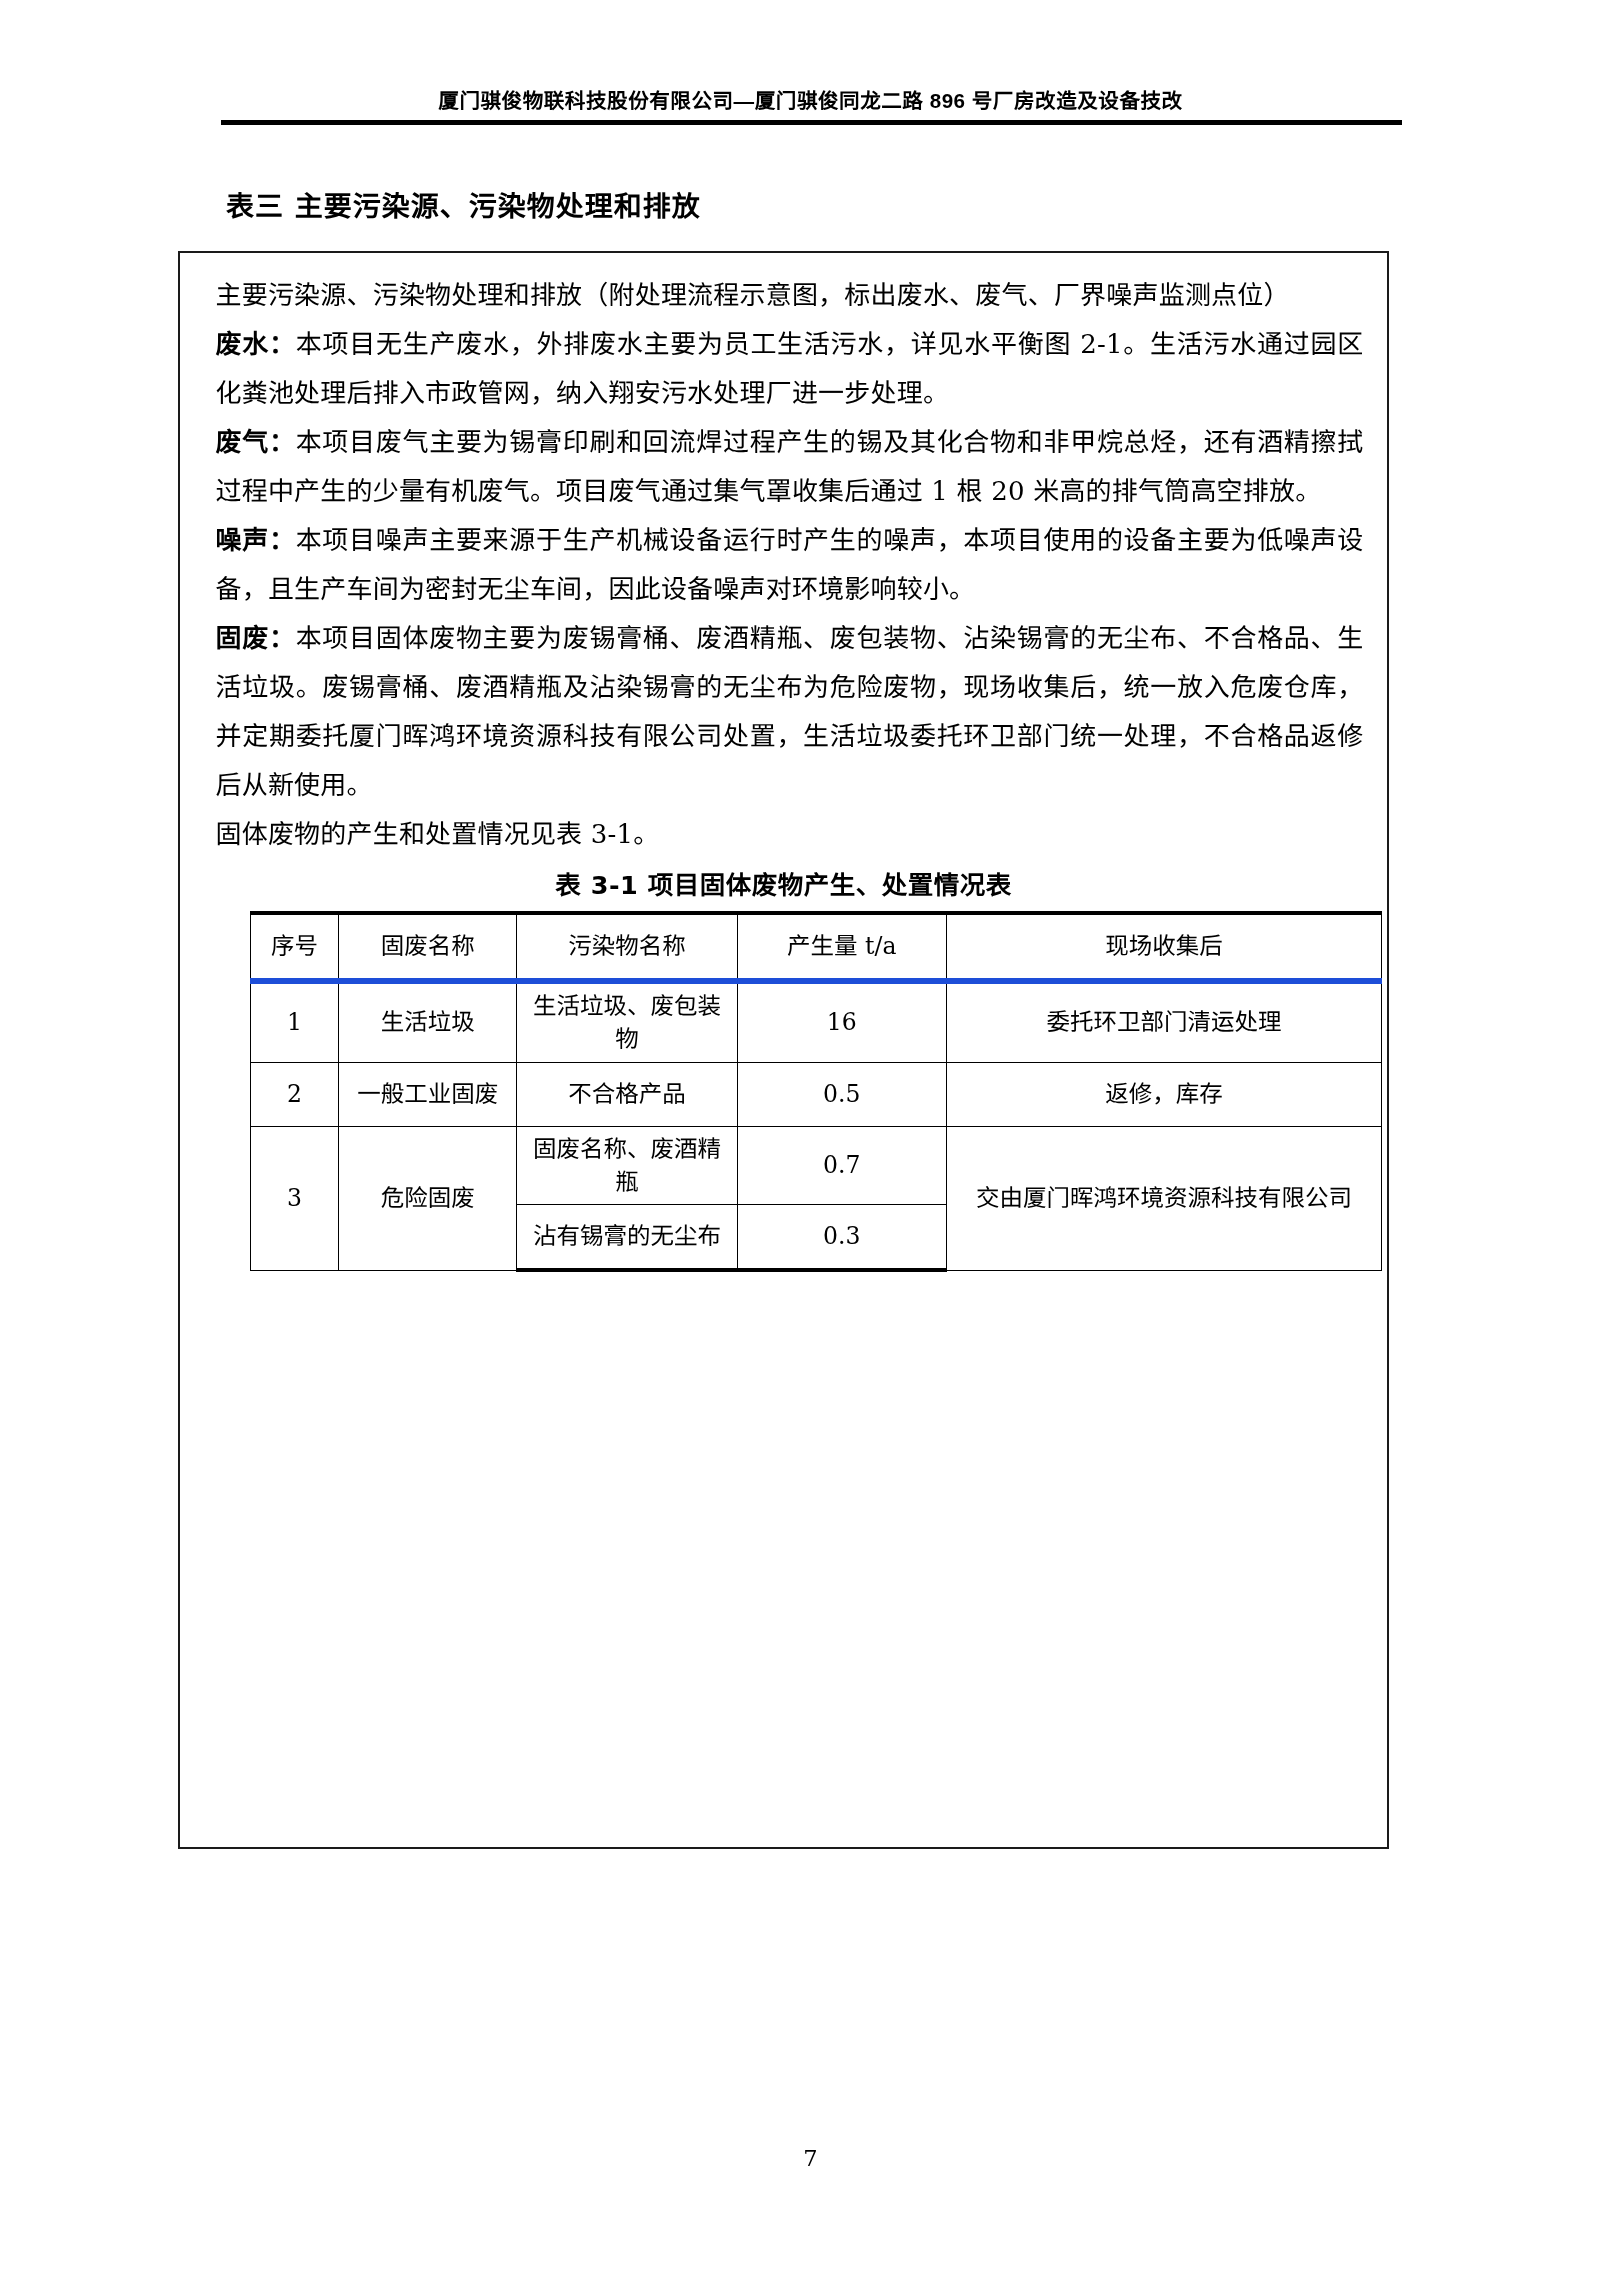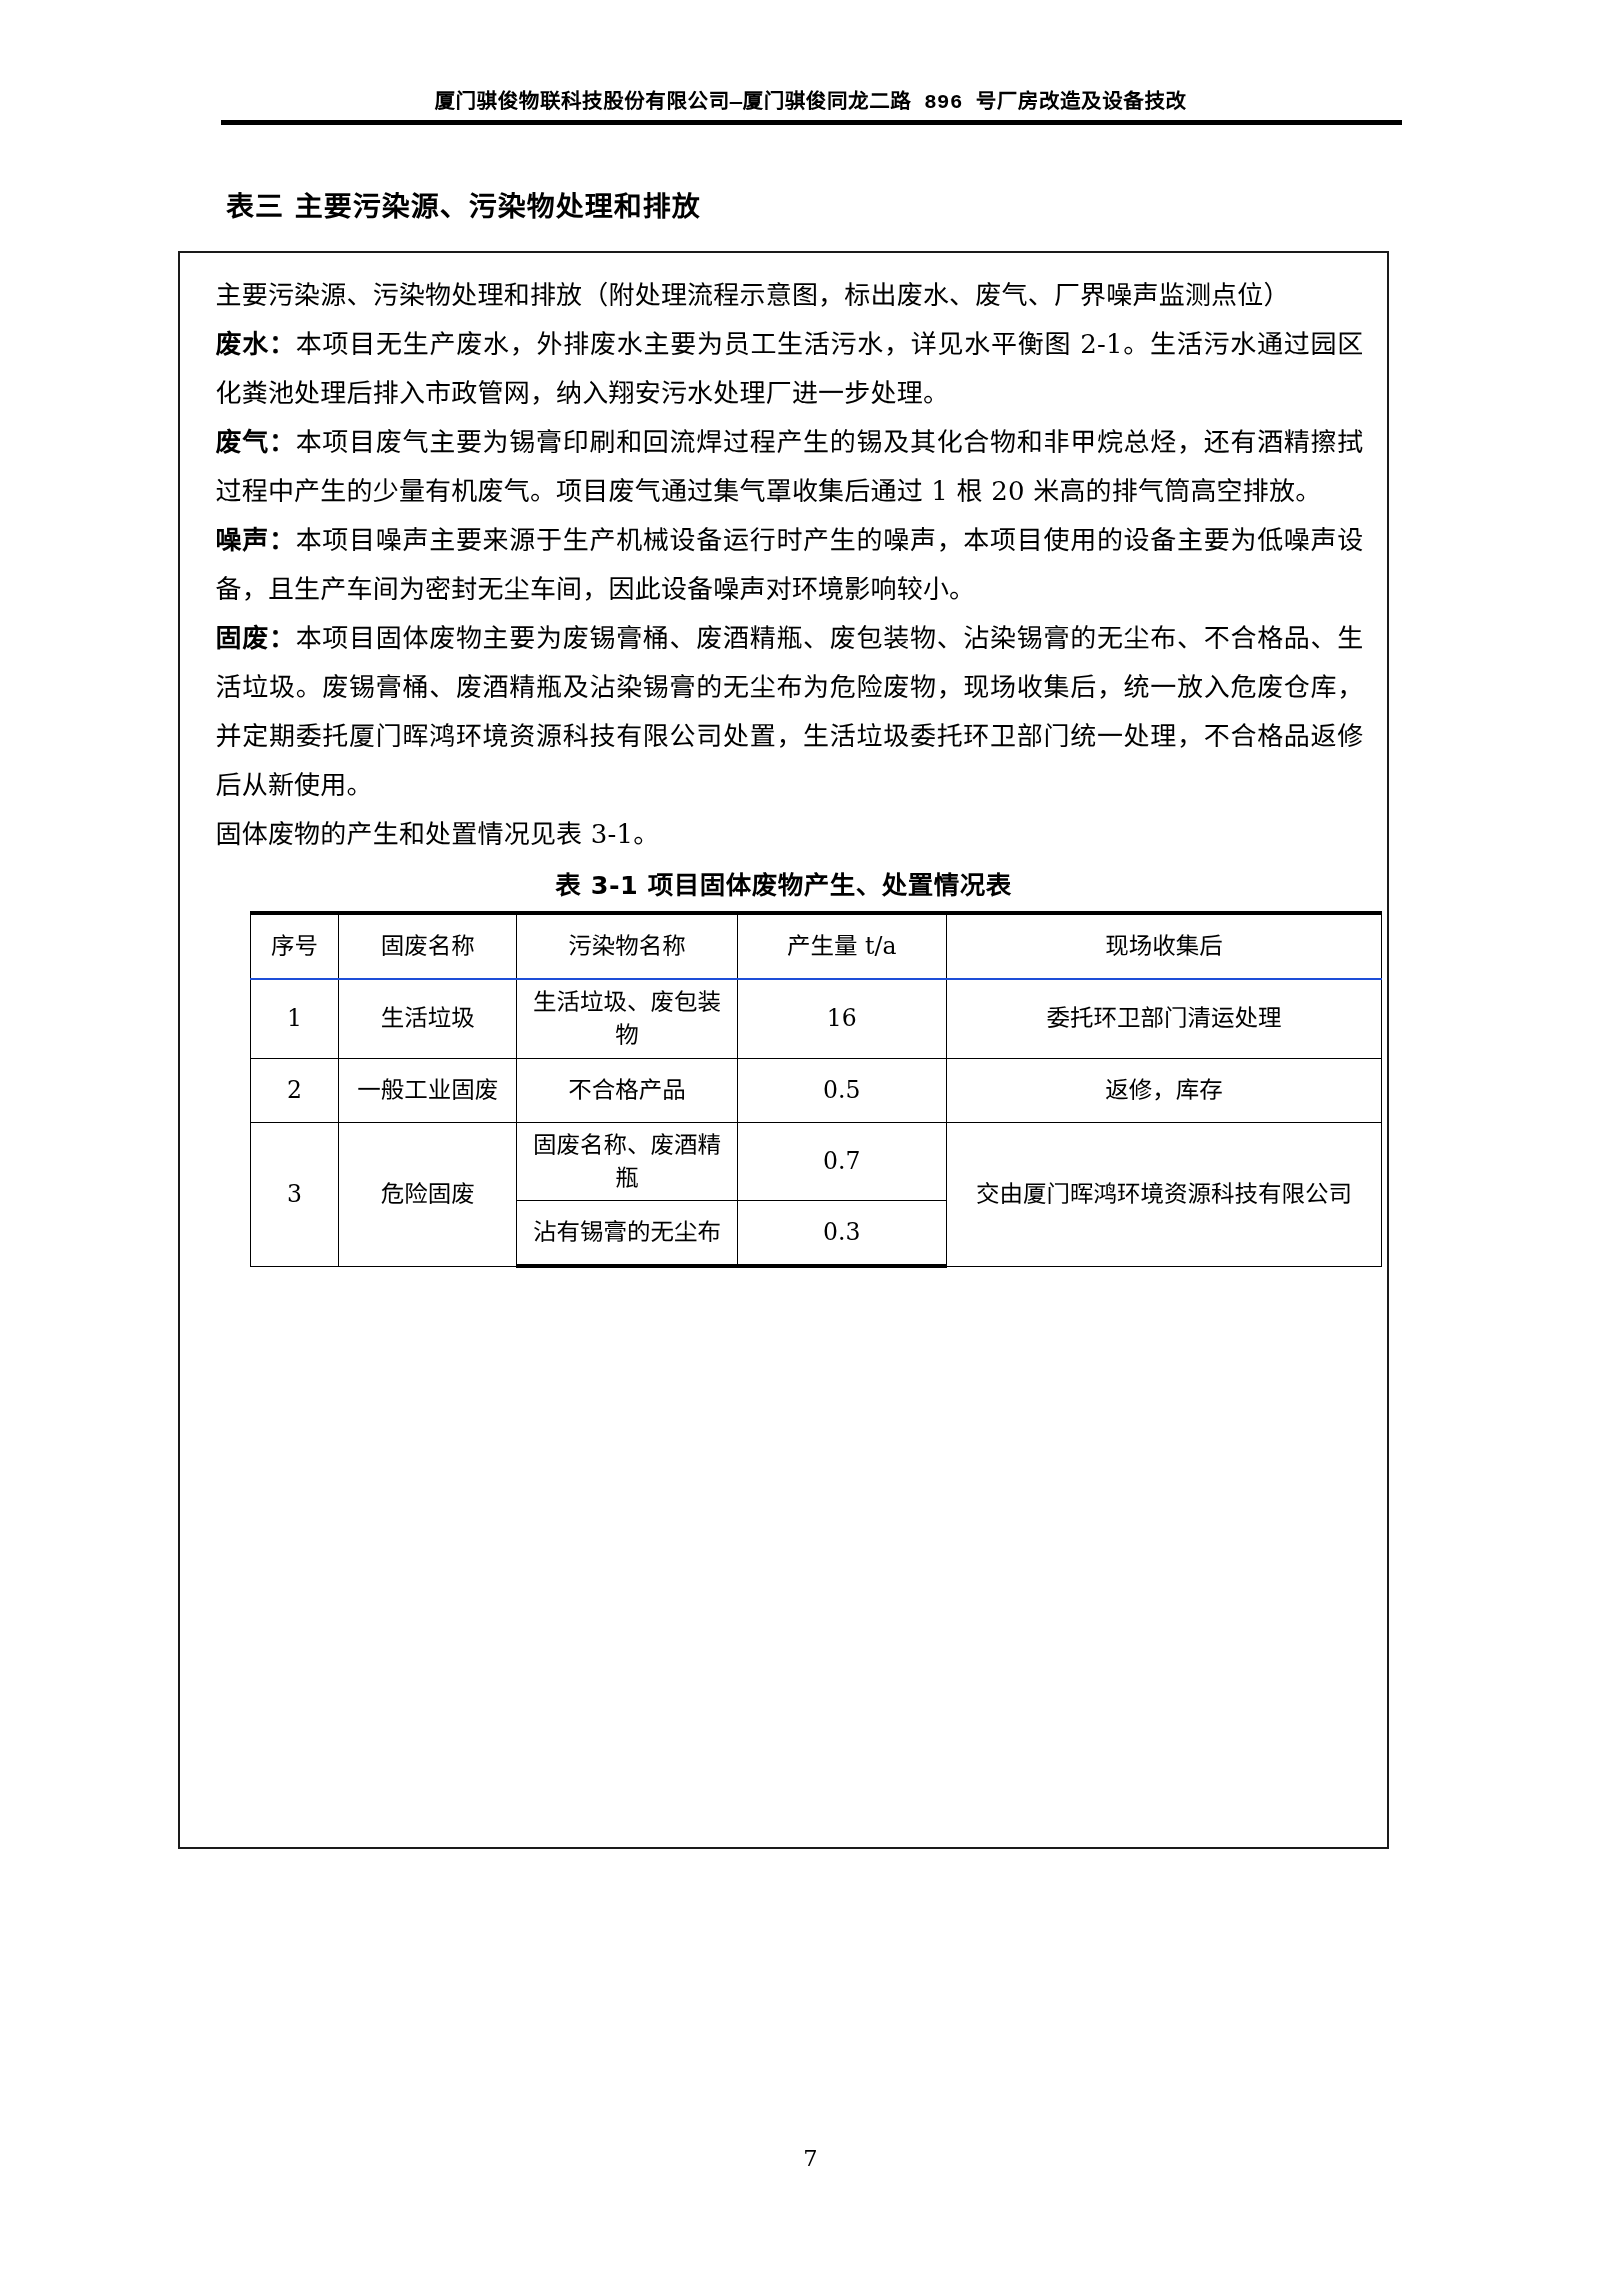--- a/index.html
+++ b/index.html
@@ -25,21 +25,21 @@
   }
 
   
   .running-header {
     position: absolute;
     left: 0;
     top: 84px;
     width: 1621px;
     text-align: center;
     font-size: 20.6px;
-    font-family: Liberation Mono, monospace;
+    font-family: Liberation Sans, sans-serif;
     font-weight: 700;
     letter-spacing: 0.5px;
     white-space: nowrap;
   }
   .header-rule {
     position: absolute;
     left: 221px;
     top: 120px;
     width: 1181px;
     height: 4.9px;
@@ -111,21 +111,21 @@
   table.solid-waste th {
     border: 1px solid #000000;
     text-align: center;
     vertical-align: middle;
     padding: 5.9px 5.9px;
     font-weight: normal;
     line-height: 33px;
   }
   table.solid-waste thead th {
     border-top: 4.9px solid #000000;
-    border-bottom: 2px solid #1d4ed8;
+    border-bottom: 6px solid #1d4ed8;
     height: 51px;
   }
   table.solid-waste tbody tr td {
     height: 51px;
   }
   table.solid-waste tbody tr.bottom-edge td {
     border-bottom: 4.9px solid #000000;
   }
   .col-no      { width: 76px; }
   .col-name    { width: 165px; }

